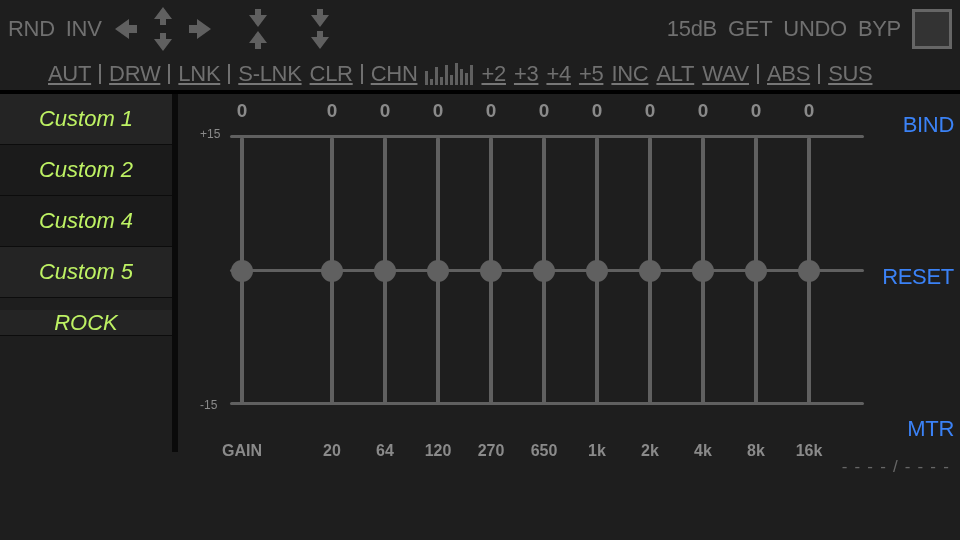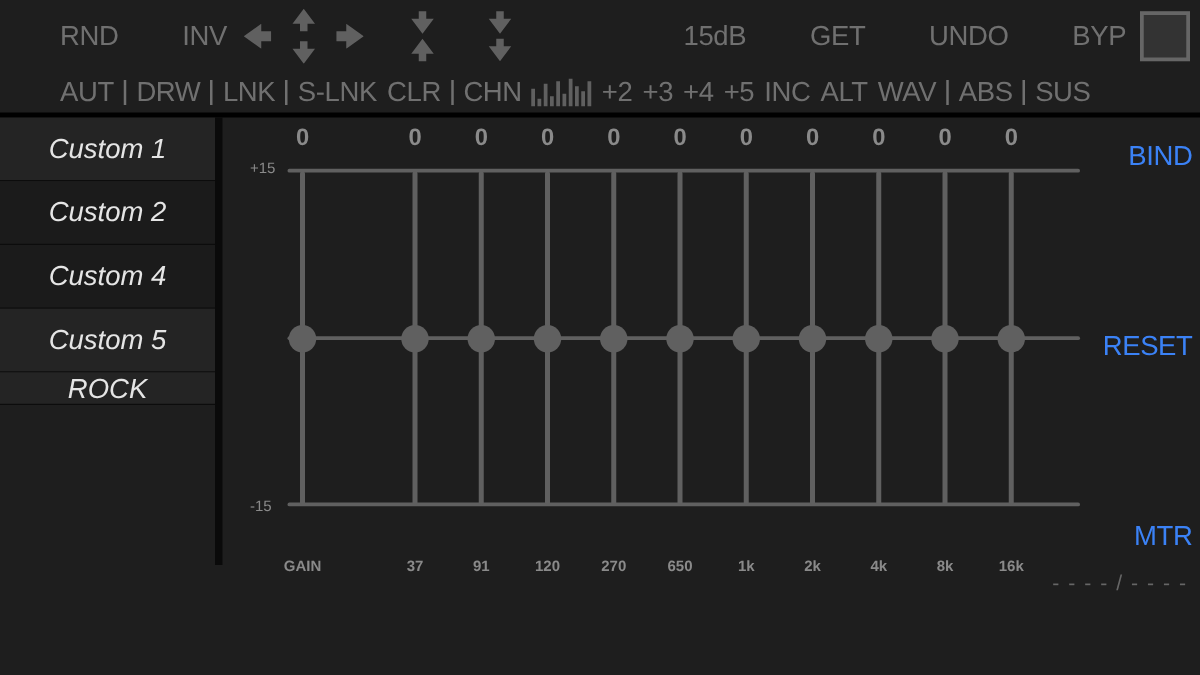--- a/index.html
+++ b/index.html
@@ -1,37 +1,37 @@
 <!DOCTYPE html>
 <html><head>
 <meta charset="utf-8">
 <style>
   * { margin: 0; padding: 0; box-sizing: border-box; }
   html, body { width: 960px; height: 540px; background: #1e1e1e; font-family: Arial, Helvetica, sans-serif; color: #777; overflow: hidden; user-select: none; }
   .toolbar { display: flex; align-items: center; height: 58px; padding: 0 8px; gap: 11px; }
   .toolbar .spacer { flex: 1; }
-  .tb-btn { color: #707070; font-size: 22px; letter-spacing: -0.3px; cursor: pointer; margin-left: 40px; }
+  .tb-btn { color: #707070; font-size: 22px; letter-spacing: -0.3px; cursor: pointer; }
   .tb-icon { width: 26px; height: 40px; display: flex; align-items: center; justify-content: center; cursor: pointer; }
   .tb-icon svg { fill: #606060; }
-  .dbbar { display: flex; align-items: center; height: 36px; padding: 0 8px 0 48px; gap: 8px; border-bottom: 4px solid #000; }
+  .dbbar { display: flex; align-items: center; height: 36px; padding: 0 8px 0 48px; gap: 8px; border-bottom: 4px solid #000; text-decoration: underline; }
   .db-btn { color: #707070; font-size: 22px; letter-spacing: -0.3px; cursor: pointer; }
   .db-spacer { width: 2px; height: 20px; background: #707070; }
   .mini-bars { display: flex; align-items: flex-end; gap: 2px; height: 22px; }
   .mini-bars div { width: 3px; background: #606060; }
   .indicator-box { width: 40px; height: 40px; border: 3px solid #666; background: #333; cursor: pointer; }
   .main { display: flex; height: 358px; }
   .presets { width: 178px; border-right: 6px solid #0a0a0a; overflow: hidden; }
-  .preset-item { height: 51px; display: flex; align-items: center; justify-content: center; font-size: 22px; font-style: italic; font-weight: 500; color: #e5e5e5; border-bottom: 1px solid #0c0c0c; background: #1b1b1b; cursor: pointer; }
+  .preset-item { height: 51px; display: flex; align-items: center; justify-content: center; font-size: 22px; font-style: italic; font-weight: 500; color: #bef264; border-bottom: 1px solid #0c0c0c; background: #1b1b1b; cursor: pointer; }
   .preset-item.alt { background: #242424; }
-  .preset-item.cut { height: 26px; align-items: flex-start; overflow: hidden; }
+  .preset-item.cut { height: 26px; align-items: flex-start; overflow: hidden; margin-top: 12px; }
   .eq { flex: 1; position: relative; padding: 12px 86px 0 20px; }
   .slider-area { position: relative; height: 296px; margin-left: 22px; margin-top: 24px; }
   .slider-col { position: absolute; top: 0; bottom: 0; width: 24px; display: flex; flex-direction: column; align-items: center; }
   .slider-val { position: absolute; top: -30px; font-size: 19px; font-weight: 600; color: #8a8a8a; width: 50px; text-align: center; left: -13px; }
-  .slider-freq { position: absolute; bottom: -34px; font-size: 12px; font-weight: 600; color: #8a8a8a; width: 60px; text-align: center; left: -18px; }
+  .slider-freq { position: absolute; bottom: -34px; font-size: 16px; font-weight: 600; color: #8a8a8a; width: 60px; text-align: center; left: -18px; }
   .slider-track { width: 4px; background: #606060; position: absolute; top: 7px; bottom: 22px; left: 10px; border-radius: 2px;}
   .slider-knob { width: 22px; height: 22px; border-radius: 50%; background: #606060; position: absolute; left: 1px; top: calc(50% - 18px); cursor: pointer; }
   .axis-top { position: absolute; top: 5px; left: 10px; right: 10px; height: 3px; background: #606060; border-radius: 2px;}
   .axis-mid { position: absolute; top: calc(50% - 9px); left: 10px; right: 10px; height: 3px; background: #606060; border-radius: 2px;}
   .axis-bot { position: absolute; bottom: 21px; left: 10px; right: 10px; height: 3px; background: #606060; border-radius: 2px;}
   .axis-label { position: absolute; left: -20px; font-size: 12px; font-weight: 400; color: #8a8a8a; }
   .right-labels { position: absolute; right: 6px; top: 0; bottom: 0; display: flex; flex-direction: column; justify-content: space-between; align-items: flex-end; padding: 18px 0 10px; }
   .right-labels span { font-size: 22px; color: #3b82f6; letter-spacing: -0.3px; cursor: pointer; }
   .footer { height: 30px; display: flex; align-items: center; justify-content: flex-end; padding: 0 10px; font-size: 17px; color: #666; letter-spacing: 1.2px;}
 </style>
@@ -137,27 +137,27 @@
       <div class="slider-col" style="left:10px">
         <div class="slider-val">0</div>
         <div class="slider-track"></div>
         <div class="slider-knob"></div>
         <div class="slider-freq">GAIN</div>
       </div>
       <div class="slider-col" style="left:100px">
         <div class="slider-val">0</div>
         <div class="slider-track"></div>
         <div class="slider-knob"></div>
-        <div class="slider-freq">37</div>
+        <div class="slider-freq">20</div>
       </div>
       <div class="slider-col" style="left:153px">
         <div class="slider-val">0</div>
         <div class="slider-track"></div>
         <div class="slider-knob"></div>
-        <div class="slider-freq">91</div>
+        <div class="slider-freq">64</div>
       </div>
       <div class="slider-col" style="left:206px">
         <div class="slider-val">0</div>
         <div class="slider-track"></div>
         <div class="slider-knob"></div>
         <div class="slider-freq">120</div>
       </div>
       <div class="slider-col" style="left:259px">
         <div class="slider-val">0</div>
         <div class="slider-track"></div>

